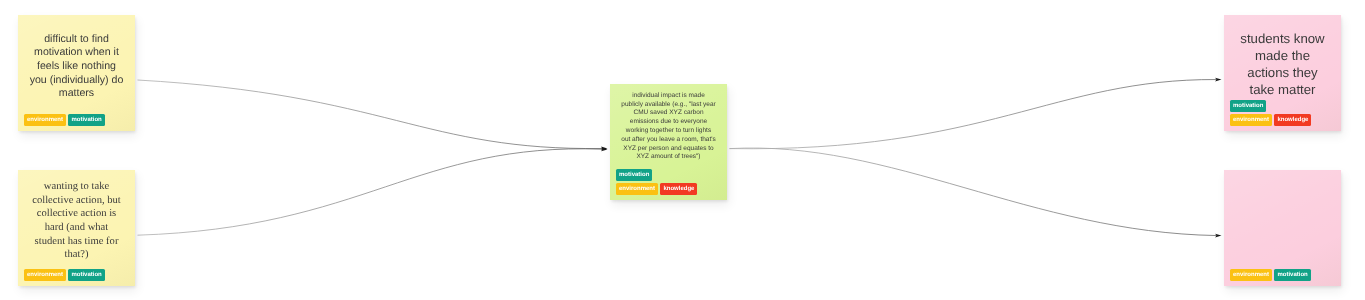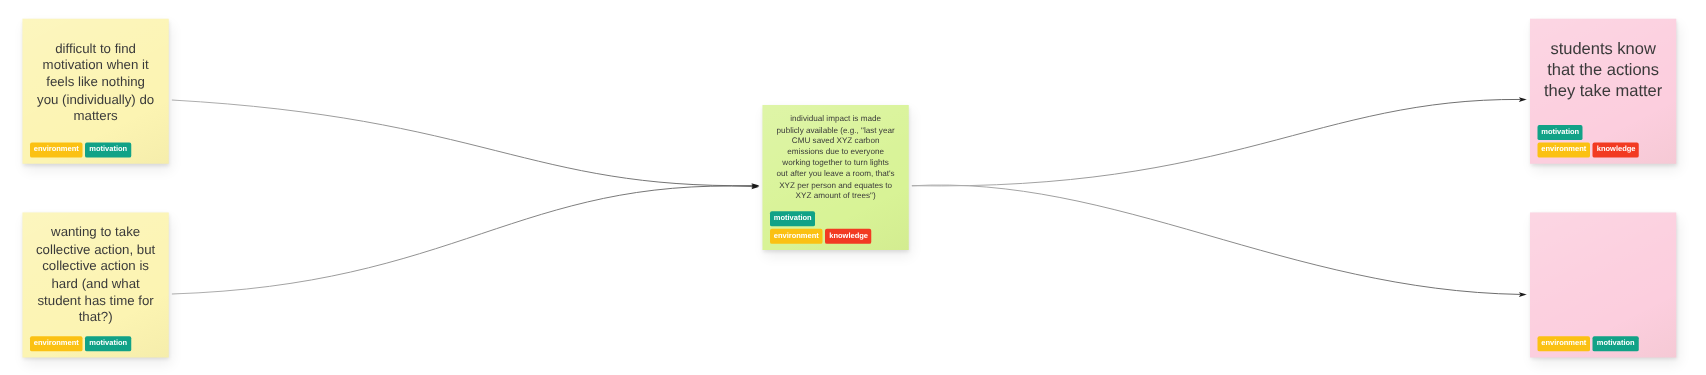--- a/index.html
+++ b/index.html
@@ -47,42 +47,42 @@
       <div class="note" style="left: 18px; top: 15px; background: linear-gradient(153deg, rgba(255, 255, 255, 0.17) 0%, rgba(255, 255, 255, 0.043) 46%, rgba(255, 255, 255, 0) 70%, rgba(120, 110, 40, 0.05) 100%) rgb(252, 244, 178);">
         <div class="body" style="font-size: 10.6px; line-height: 13.7px; top: 17.5px;">difficult to find motivation when it feels like nothing you (individually) do matters</div>
         <div class="tags">
           <div class="tag-row">
             <span class="tag" style="background: rgb(251, 193, 19);">environment</span>
             <span class="tag" style="background: rgb(17, 162, 135);">motivation</span>
           </div>
         </div>
       </div>
       <div class="note" style="left: 18px; top: 170px; background: linear-gradient(153deg, rgba(255, 255, 255, 0.17) 0%, rgba(255, 255, 255, 0.043) 46%, rgba(255, 255, 255, 0) 70%, rgba(120, 110, 40, 0.05) 100%) rgb(252, 244, 178);">
-        <div class="body" style="font-size: 10.6px; line-height: 13.6px; top: 10.3px;">wanting to take collective action, but collective action is hard (and what student has time for that?)</div>
+        <div class="body" style="font-size: 10.6px; line-height: 13.6px; top: 10.3px; font-family: Liberation Serif, serif;">wanting to take collective action, but collective action is hard (and what student has time for that?)</div>
         <div class="tags">
           <div class="tag-row">
             <span class="tag" style="background: rgb(251, 193, 19);">environment</span>
             <span class="tag" style="background: rgb(17, 162, 135);">motivation</span>
           </div>
         </div>
       </div>
       <div class="note" style="left: 610px; top: 84px; background: linear-gradient(153deg, rgba(255, 255, 255, 0.17) 0%, rgba(255, 255, 255, 0.043) 46%, rgba(255, 255, 255, 0) 70%, rgba(120, 110, 40, 0.05) 100%) rgb(216, 243, 150);">
         <div class="body" style="font-size: 6.5px; line-height: 8.78px; top: 7.9px;">individual impact is made publicly available (e.g., "last year CMU saved XYZ carbon emissions due to everyone working together to turn lights out after you leave a room, that's XYZ per person and equates to XYZ amount of trees")</div>
         <div class="tags">
           <div class="tag-row">
             <span class="tag" style="background: rgb(17, 162, 135);">motivation</span>
           </div>
           <div class="tag-row">
             <span class="tag" style="background: rgb(251, 193, 19);">environment</span>
             <span class="tag" style="background: rgb(242, 58, 34);">knowledge</span>
           </div>
         </div>
       </div>
       <div class="note" style="left: 1224px; top: 15px; background: linear-gradient(153deg, rgba(255, 255, 255, 0.17) 0%, rgba(255, 255, 255, 0.043) 46%, rgba(255, 255, 255, 0) 70%, rgba(120, 110, 40, 0.05) 100%) rgb(252, 206, 222);">
-        <div class="body" style="font-size: 13.2px; line-height: 17px; top: 15.3px;">students know that the actions they take matter</div>
+        <div class="body" style="font-size: 13.2px; line-height: 17px; top: 15.3px;">students know made the actions they take matter</div>
         <div class="tags">
           <div class="tag-row">
             <span class="tag" style="background: rgb(17, 162, 135);">motivation</span>
           </div>
           <div class="tag-row">
             <span class="tag" style="background: rgb(251, 193, 19);">environment</span>
             <span class="tag" style="background: rgb(242, 58, 34);">knowledge</span>
           </div>
         </div>
       </div>

